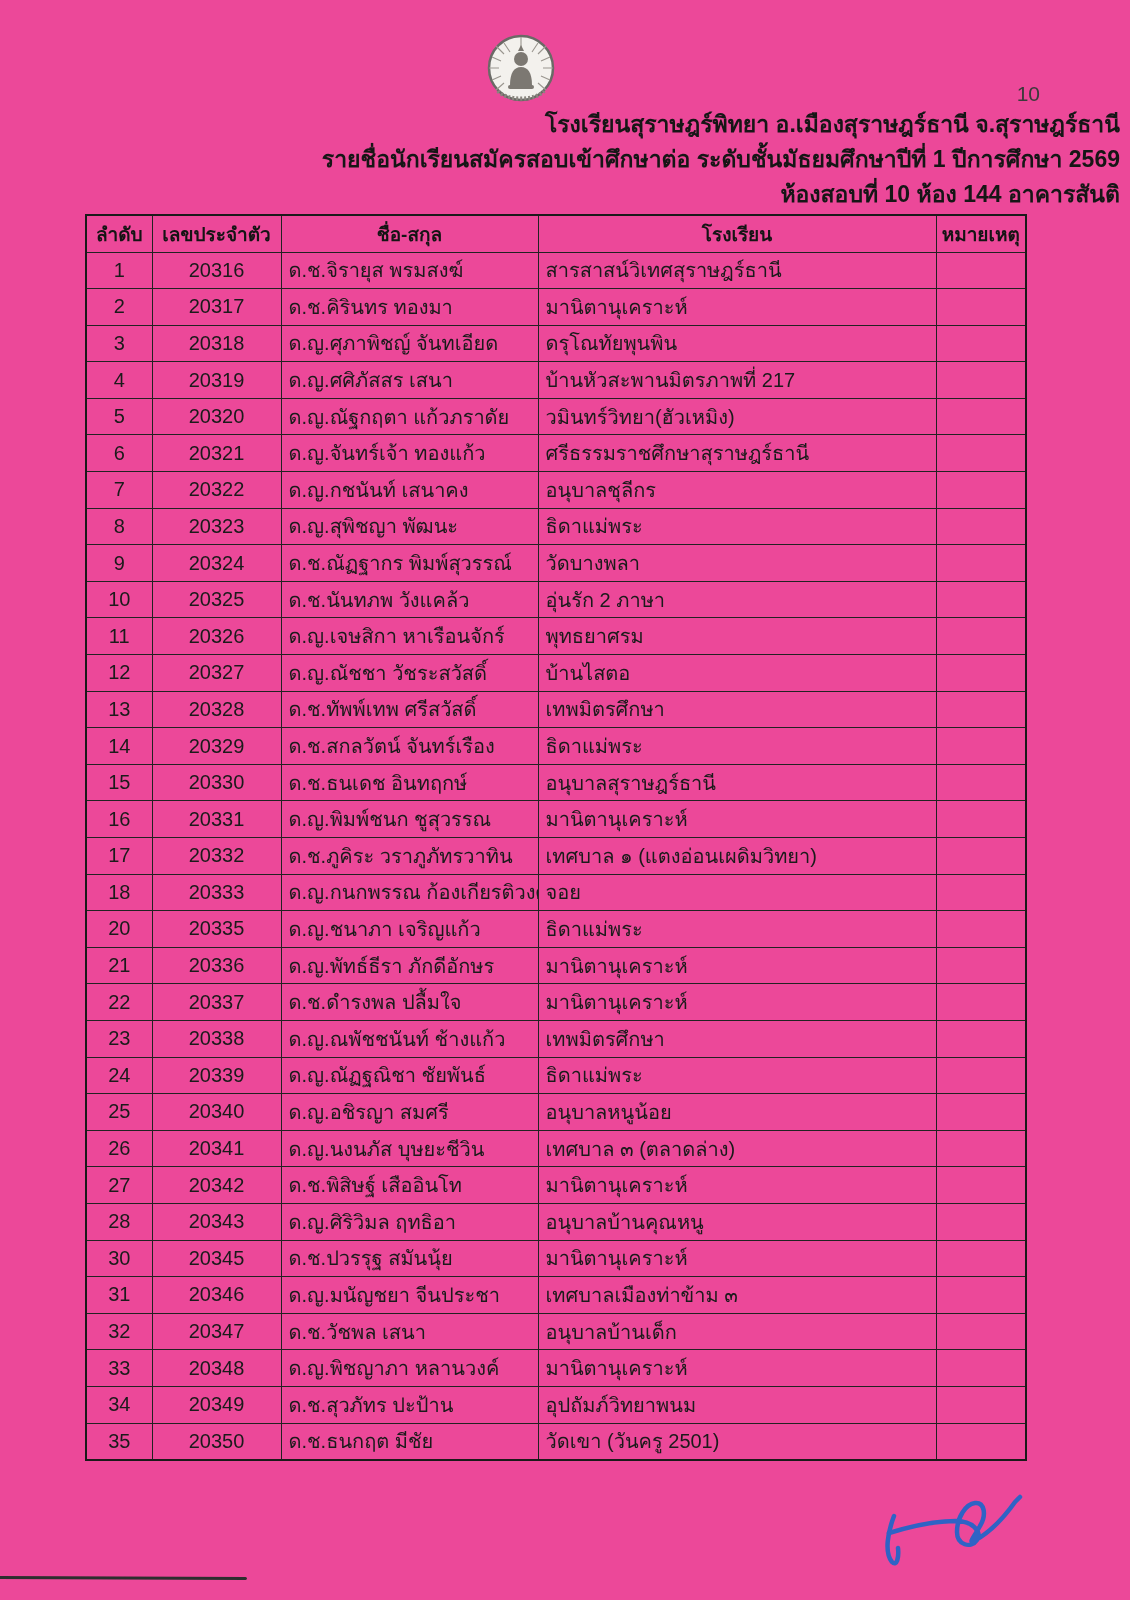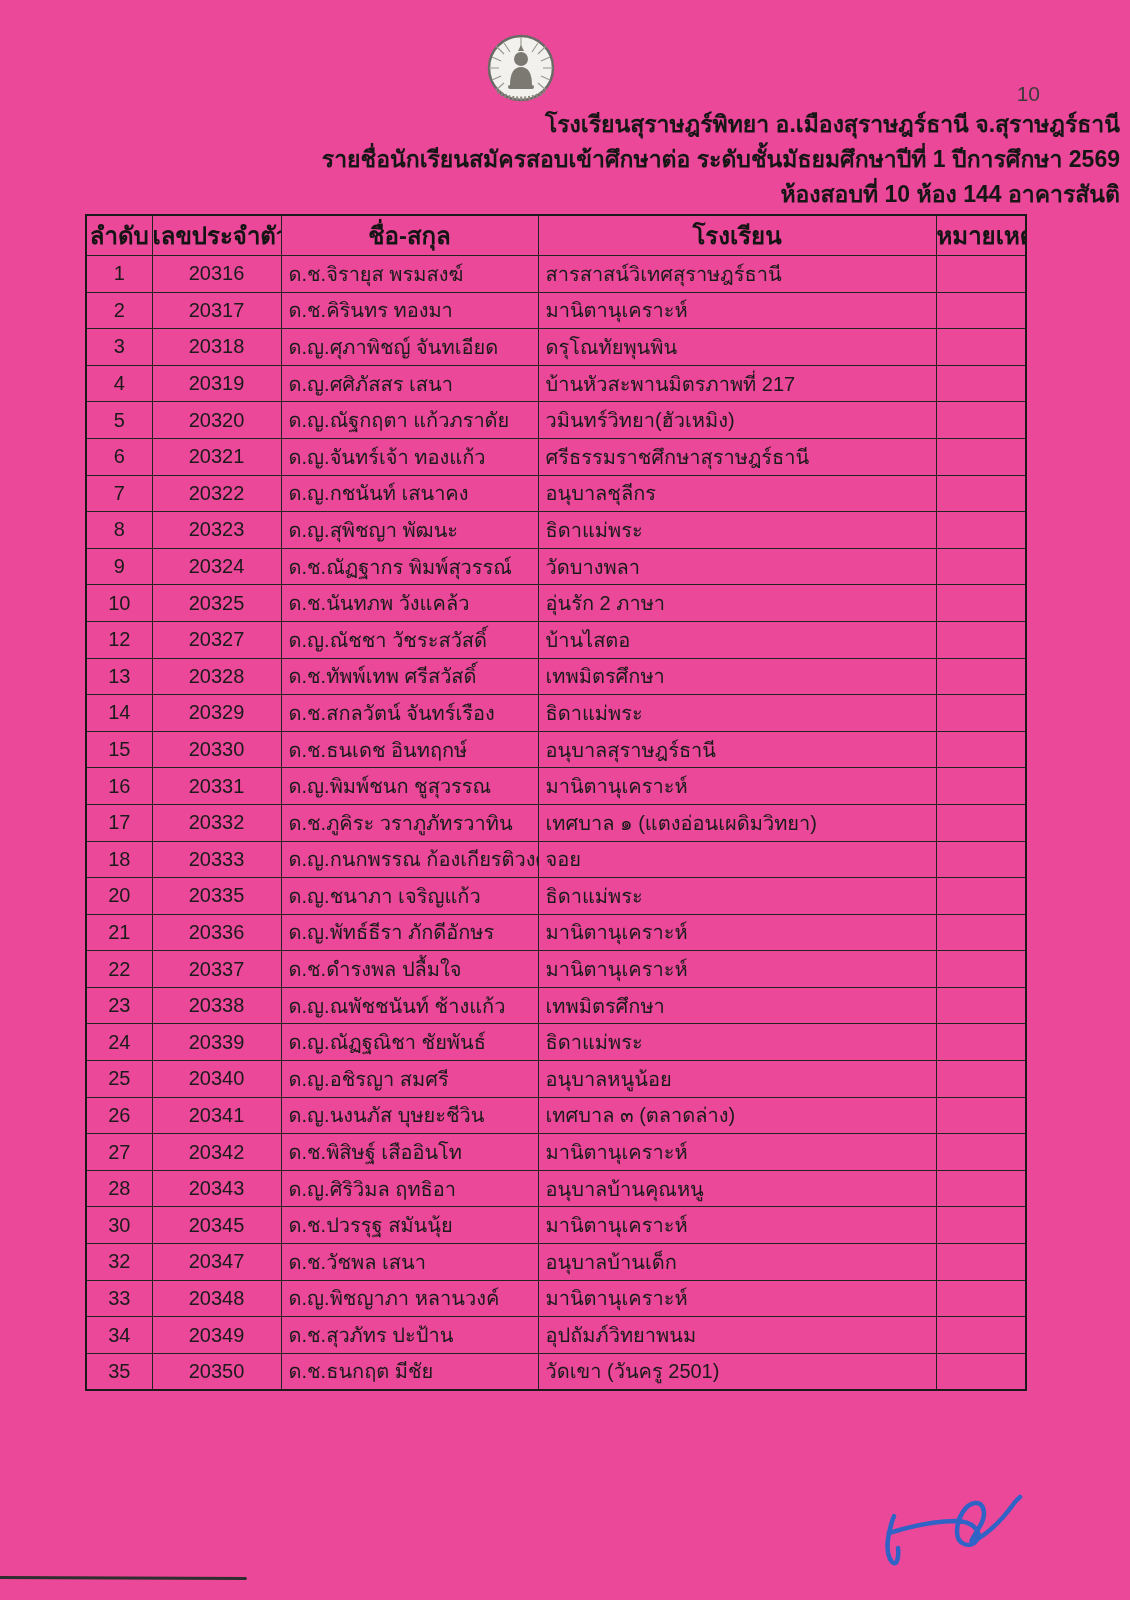--- a/index.html
+++ b/index.html
@@ -30,21 +30,21 @@
   }
   table.roster {
     position:absolute; left:85px; top:214px; width:940px;
     border-collapse:collapse; table-layout:fixed;
     border:2.4px solid #1a1a1a;
   }
   table.roster th, table.roster td {
     border:1.6px solid #222; overflow:hidden; white-space:nowrap;
   }
   table.roster thead th {
-    height:37px; font-size:24px; font-weight:bold;
+    height:37px; font-size:19px; font-weight:bold;
     text-align:center; vertical-align:middle; color:#141414;
   }
   table.roster tbody td {
     height:36.6px; font-size:20px; vertical-align:middle; color:#1b1b1b;
   }
   td.c0, td.c1 { text-align:center; }
   td.c2, td.c3 { text-align:left; padding-left:7px; }
   td.c4 { }
   .signature-overlay {
     position:absolute; left:0; top:0; width:1130px; height:1600px;
@@ -168,20 +168,27 @@
           <td class="c4"></td>
         </tr>
         <tr>
           <td class="c0">10</td>
           <td class="c1">20325</td>
           <td class="c2">ด.ช.นันทภพ วังแคล้ว</td>
           <td class="c3">อุ่นรัก 2 ภาษา</td>
           <td class="c4"></td>
         </tr>
         <tr>
+          <td class="c0">11</td>
+          <td class="c1">20326</td>
+          <td class="c2">ด.ญ.เจษสิกา หาเรือนจักร์</td>
+          <td class="c3">พุทธยาศรม</td>
+          <td class="c4"></td>
+        </tr>
+        <tr>
           <td class="c0">12</td>
           <td class="c1">20327</td>
           <td class="c2">ด.ญ.ณัชชา วัชระสวัสดิ์</td>
           <td class="c3">บ้านไสตอ</td>
           <td class="c4"></td>
         </tr>
         <tr>
           <td class="c0">13</td>
           <td class="c1">20328</td>
           <td class="c2">ด.ช.ทัพพ์เทพ ศรีสวัสดิ์</td>
@@ -284,20 +291,27 @@
           <td class="c1">20343</td>
           <td class="c2">ด.ญ.ศิริวิมล ฤทธิอา</td>
           <td class="c3">อนุบาลบ้านคุณหนู</td>
           <td class="c4"></td>
         </tr>
         <tr>
           <td class="c0">30</td>
           <td class="c1">20345</td>
           <td class="c2">ด.ช.ปวรรุฐ สมันนุ้ย</td>
           <td class="c3">มานิตานุเคราะห์</td>
+          <td class="c4"></td>
+        </tr>
+        <tr>
+          <td class="c0">31</td>
+          <td class="c1">20346</td>
+          <td class="c2">ด.ญ.มนัญชยา จีนประชา</td>
+          <td class="c3">เทศบาลเมืองท่าข้าม ๓</td>
           <td class="c4"></td>
         </tr>
         <tr>
           <td class="c0">32</td>
           <td class="c1">20347</td>
           <td class="c2">ด.ช.วัชพล เสนา</td>
           <td class="c3">อนุบาลบ้านเด็ก</td>
           <td class="c4"></td>
         </tr>
         <tr>

